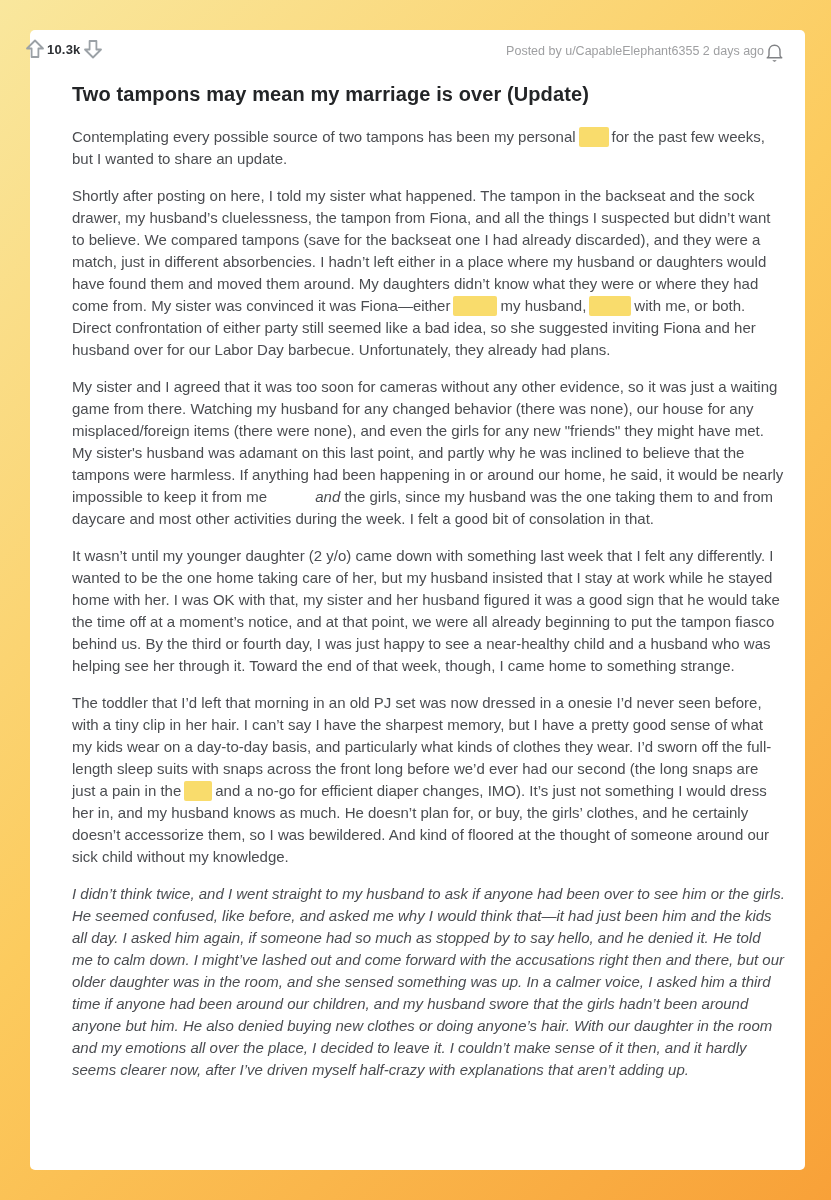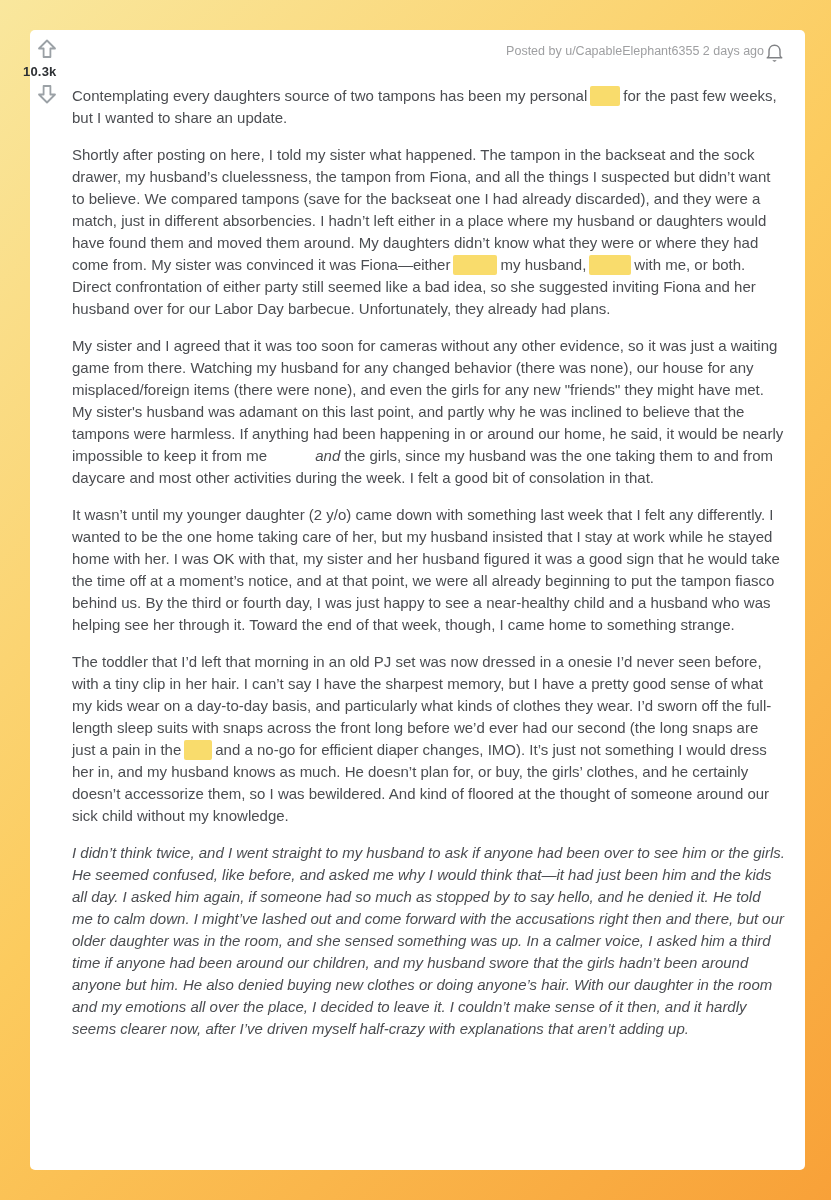--- a/index.html
+++ b/index.html
@@ -12,21 +12,21 @@
   }
   .card {
     position:absolute; left:30px; top:30px;
     width:775px; height:1140px;
     background:#ffffff; border-radius:5px;
     box-sizing:border-box;
     padding:10px 20px 16px 42px;
   }
   .vote-col {
     position:absolute; left:-7px; top:7px; width:48px;
-    display:flex; flex-direction:column; 
+    display:flex; flex-direction:row; align-items:center;
   }
   .vote-btn { background:none; border:none; padding:0; margin:0; cursor:pointer; line-height:0; }
   .score {
     font-size:13px; font-weight:bold; color:#2d3034;
     margin:3px 0; letter-spacing:0.2px;
   }
   .meta-row { display:flex; justify-content:flex-end; align-items:flex-start; }
   .meta { font-size:12.5px; color:#9e9fa1; padding-top:4px; }
   .meta a { color:#9e9fa1; text-decoration:none; }
   .bell-btn { background:none; border:none; padding:0; margin-top:3px; cursor:pointer; line-height:0; }
@@ -74,23 +74,24 @@
       <span>2 days ago</span>
     </div>
     <button class="bell-btn">
       <svg width="21" height="23" viewBox="0 0 21 23">
         <path d="M10.5 2.2 C7 2.2 5 5 5 8.2 L5 12.3 C5 13.4 4.2 14.2 3.2 14.8 L17.8 14.8 C16.8 14.2 16 13.4 16 12.3 L16 8.2 C16 5 14 2.2 10.5 2.2 Z" fill="none" stroke="#808285" stroke-width="1.4" stroke-linejoin="round"></path>
         <path d="M9 17.3 a1.6 1.6 0 0 0 3 0" fill="#808285" stroke="#808285" stroke-width="1"></path>
       </svg>
     </button>
   </div>
 
+  <h1 class="title">Two tampons may mean my marriage is over (Update)</h1>
 
   <div class="post-body">
-      <p><span>Contemplating every daughters source of two tampons has been my personal</span><span class="redact" style="width: 30px;"></span><span>for the past few weeks, but I wanted to share an update.</span></p>
+      <p><span>Contemplating every possible source of two tampons has been my personal</span><span class="redact" style="width: 30px;"></span><span>for the past few weeks, but I wanted to share an update.</span></p>
       <p><span>Shortly after posting on here, I told my sister what happened. The tampon in the backseat and the sock drawer, my husband’s cluelessness, the tampon from Fiona, and all the things I suspected but didn’t want to believe. We compared tampons (save for the backseat one I had already discarded), and they were a match, just in different absorbencies. I hadn’t left either in a place where my husband or daughters would have found them and moved them around. My daughters didn’t know what they were or where they had come from. My sister was convinced it was Fiona—either</span><span class="redact" style="width: 44px;"></span><span>my husband,</span><span class="redact" style="width: 42px;"></span><span>with me, or both. Direct confrontation of either party still seemed like a bad idea, so she suggested inviting Fiona and her husband over for our Labor Day barbecue. Unfortunately, they already had plans.</span></p>
       <p><span>My sister and I agreed that it was too soon for cameras without any other evidence, so it was just a waiting game from there. Watching my husband for any changed behavior (there was none), our house for any misplaced/foreign items (there were none), and even the girls for any new "friends" they might have met. My sister's husband was adamant on this last point, and partly why he was inclined to believe that the tampons were harmless. If anything had been happening in or around our home, he said, it would be nearly impossible to keep it from me </span><em>and</em><span> the girls, since my husband was the one taking them to and from daycare and most other activities during the week. I felt a good bit of consolation in that.</span></p>
       <p><span>It wasn’t until my younger daughter (2 y/o) came down with something last week that I felt any differently. I wanted to be the one home taking care of her, but my husband insisted that I stay at work while he stayed home with her. I was OK with that, my sister and her husband figured it was a good sign that he would take the time off at a moment’s notice, and at that point, we were all already beginning to put the tampon fiasco behind us. By the third or fourth day, I was just happy to see a near-healthy child and a husband who was helping see her through it. Toward the end of that week, though, I came home to something strange.</span></p>
       <p><span>The toddler that I’d left that morning in an old PJ set was now dressed in a onesie I’d never seen before, with a tiny clip in her hair. I can’t say I have the sharpest memory, but I have a pretty good sense of what my kids wear on a day-to-day basis, and particularly what kinds of clothes they wear. I’d sworn off the full-length sleep suits with snaps across the front long before we’d ever had our second (the long snaps are just a pain in the</span><span class="redact" style="width: 28px;"></span><span>and a no-go for efficient diaper changes, IMO). It’s just not something I would dress her in, and my husband knows as much. He doesn’t plan for, or buy, the girls’ clothes, and he certainly doesn’t accessorize them, so I was bewildered. And kind of floored at the thought of someone around our sick child without my knowledge.</span></p>
       <p><span>I didn’t think twice, and I went straight to my husband to ask if anyone had been over to see him or the girls. He seemed confused, like before, and asked me why I would think that—it had just been him and the kids all day. I asked him again, if someone had so much as stopped by to say hello, and he denied it. He told me to calm down. I might’ve lashed out and come forward with the accusations right then and there, but our older daughter was in the room, and she sensed something was up. In a calmer voice, I asked him a third time if anyone had been around our children, and my husband swore that the girls hadn’t been around anyone but him. He also denied buying new clothes or doing anyone’s hair. With our daughter in the room and my emotions all over the place, I decided to leave it. I couldn’t make sense of it then, and it hardly seems clearer now, after I’ve driven myself half-crazy with explanations that aren’t adding up.</span></p>
     </div>
 
 </div>
 
 </body></html>

